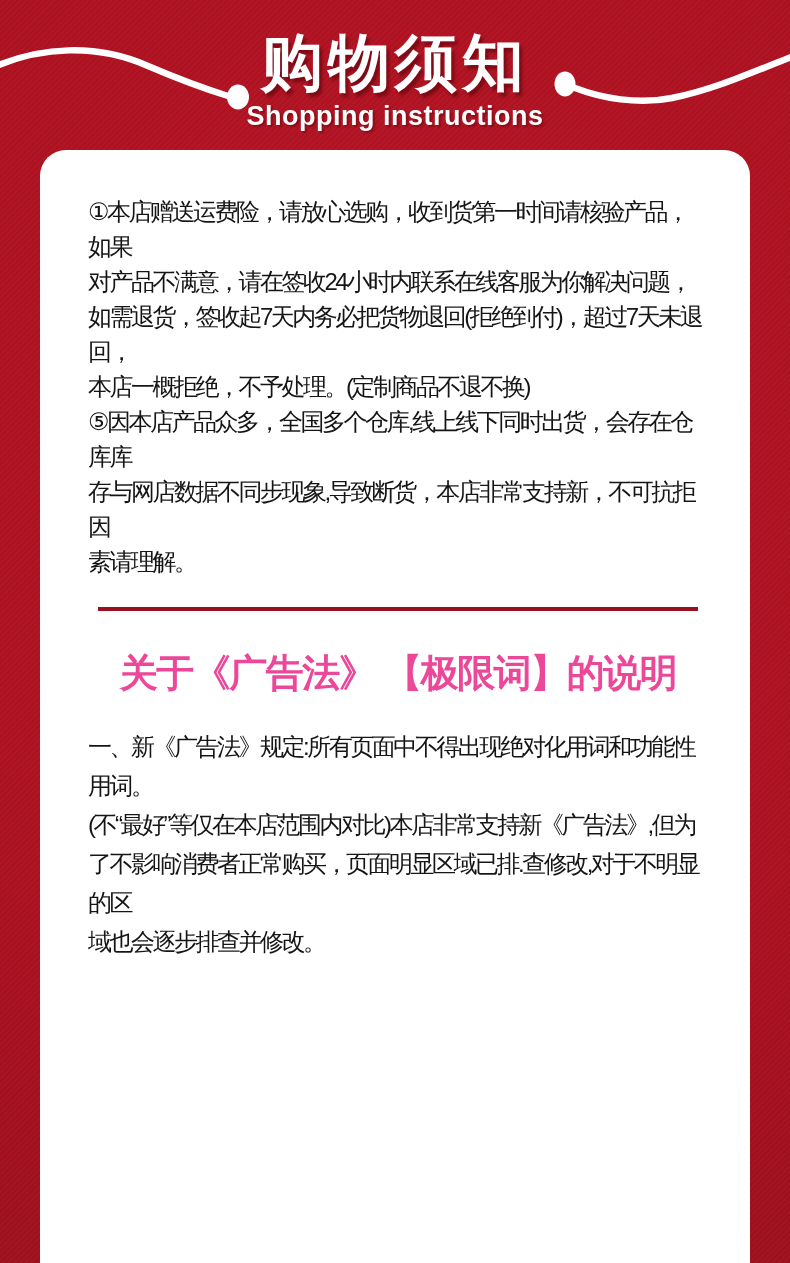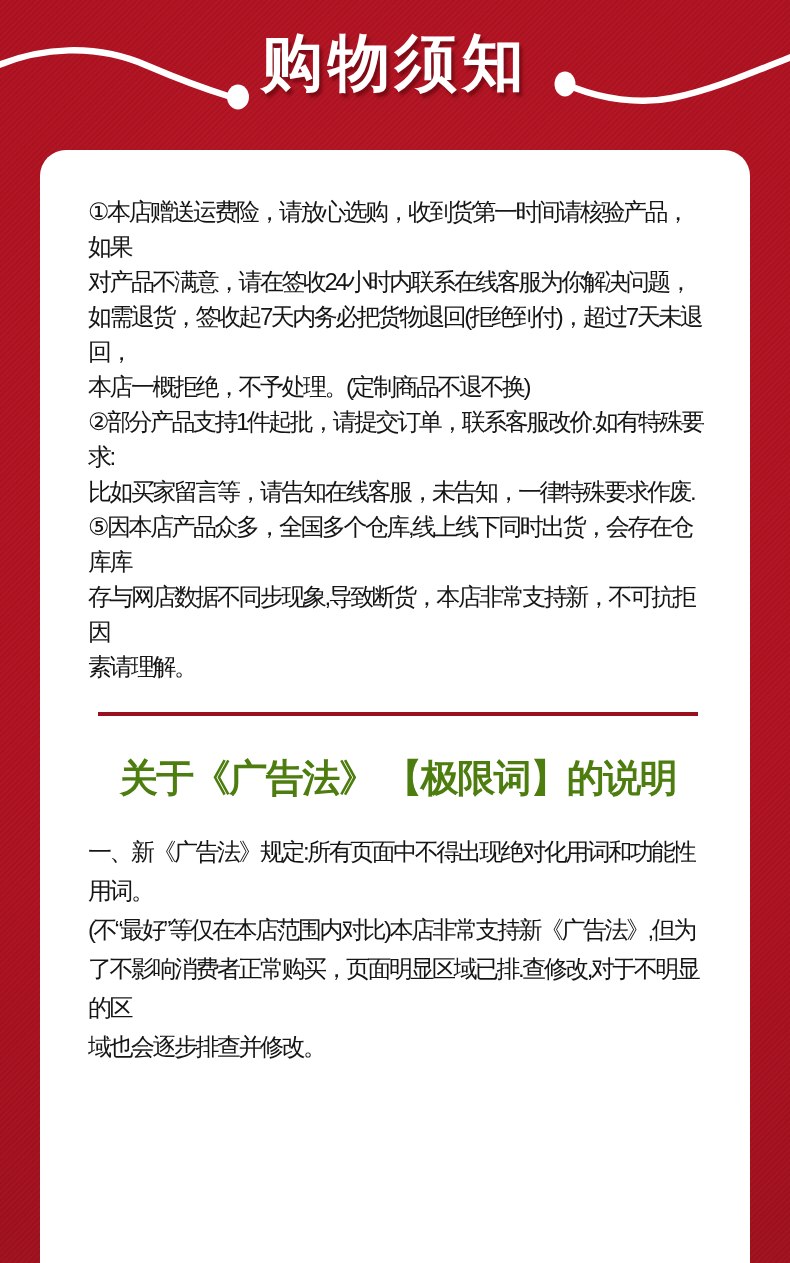--- a/index.html
+++ b/index.html
@@ -78,21 +78,21 @@
     margin: 28px auto 0;
   }
 
   .adlaw-title {
     margin: 38px 0 0;
     text-align: center;
     font-size: 38px;
     line-height: 48px;
     font-weight: bold;
     letter-spacing: -1.5px;
-    color: #4d7c0f;
+    color: #ec4899;
   }
 
   .adlaw { margin-top: 30px; }
   .adlaw p {
     margin: 0 0 6px;
     font-size: 24px;
     line-height: 39px;
     letter-spacing: -2.5px;
     color: #151515;
     white-space: pre-line;
@@ -102,30 +102,29 @@
 <body>
 
 <header class="header">
   <svg class="squiggles" width="790" height="160" viewBox="0 0 790 160" aria-hidden="true">
     <path d="M -6 67 C 40 47, 96 43, 148 66 C 183 81, 212 91, 228 96" fill="none" stroke="#ffffff" stroke-width="6.5" stroke-linecap="round"></path>
     <ellipse cx="238" cy="97" rx="11" ry="12.5" fill="#ffffff"></ellipse>
     <ellipse cx="565" cy="84" rx="10.5" ry="12.5" fill="#ffffff"></ellipse>
     <path d="M 575 88 C 601 98, 638 105, 672 98 C 713 90, 753 72, 796 55" fill="none" stroke="#ffffff" stroke-width="6.5" stroke-linecap="round"></path>
   </svg>
   <h1 class="title">购物须知</h1>
+  <div class="subtitle">Shopping instructions</div>
 </header>
 
 <main class="card">
   <section class="rules">
     <p>①本店赠送运费险，请放心选购，收到货第一时间请核验产品，如果
 对产品不满意，请在签收24小时内联系在线客服为你解决问题，
 如需退货，签收起7天内务必把货物退回(拒绝到付)，超过7天未退回，
 本店一概拒绝，不予处理。(定制商品不退不换)</p>
-    <p>②部分产品支持1件起批，请提交订单，联系客服改价.如有特殊要求:
-比如买家留言等，请告知在线客服，未告知，一律特殊要求作废.</p>
     <p>⑤因本店产品众多，全国多个仓库,线上线下同时出货，会存在仓库库
 存与网店数据不同步现象,导致断货，本店非常支持新，不可抗拒因
 素请理解。</p>
   </section>
 
   <hr class="divider">
 
   <h2 class="adlaw-title">关于《广告法》 【极限词】的说明</h2>
 
   <section class="adlaw">

